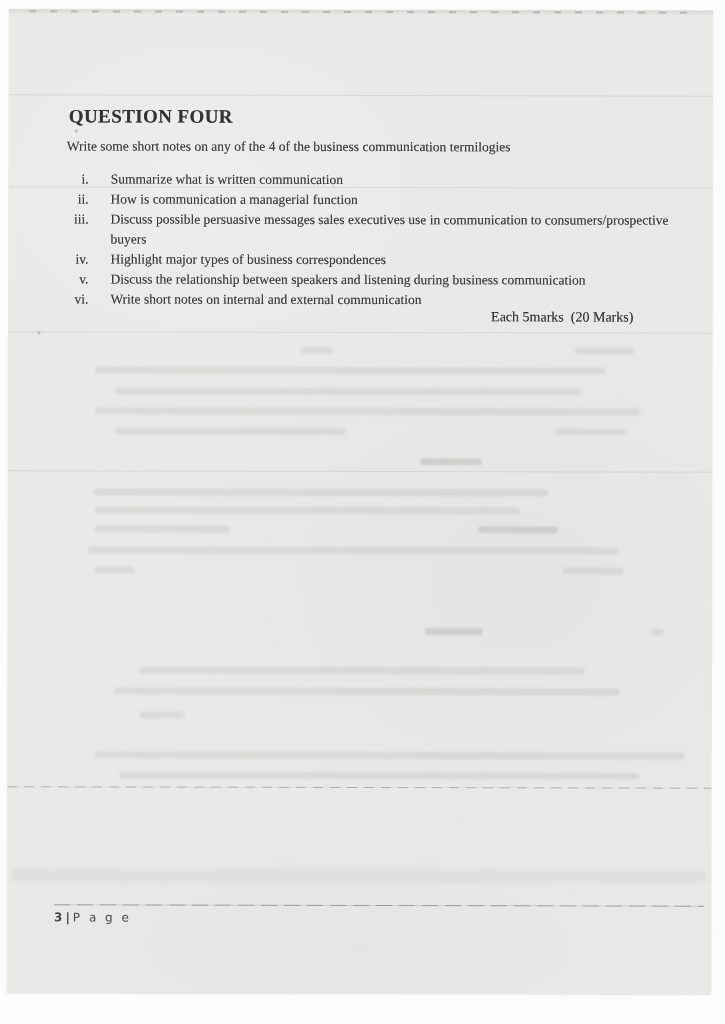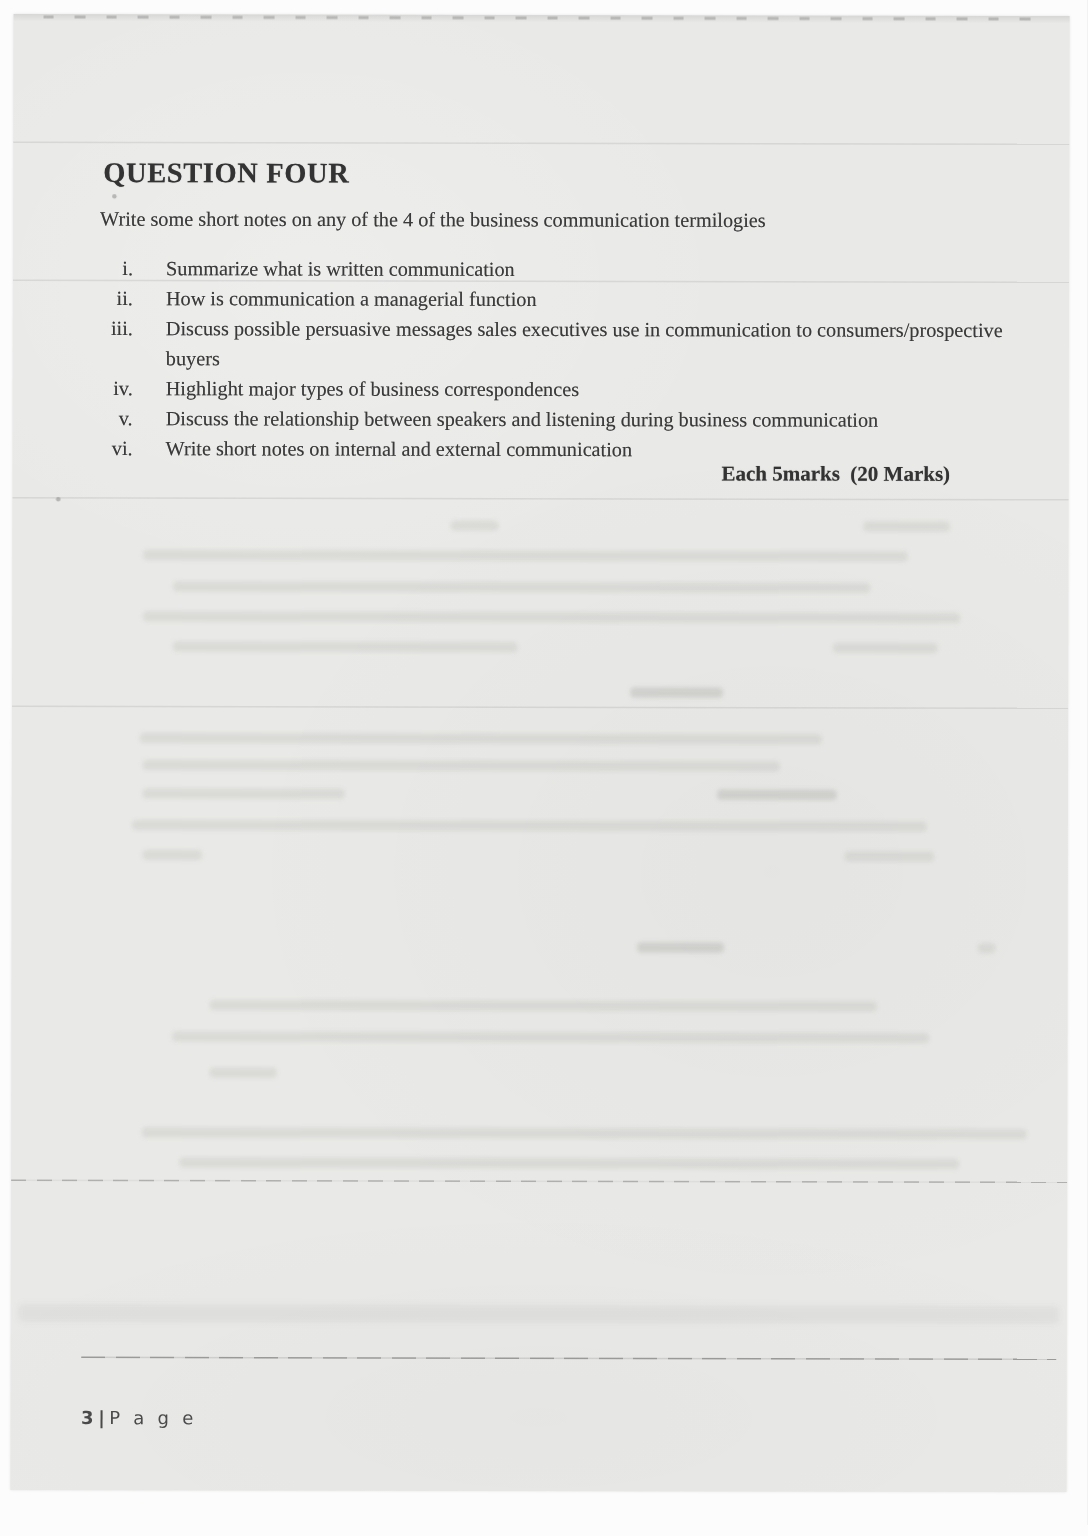--- a/index.html
+++ b/index.html
@@ -61,21 +61,21 @@
   }
   .qrow { display: flex; align-items: flex-start; }
   .qrow .numeral {
     width: 42px; text-align: right; flex: 0 0 42px;
   }
   .qrow .qtext {
     margin-left: 22px; width: 588px;
   }
   .marks-note {
     position: absolute; right: 79px; top: 299px;
-    font-size: 14px; font-weight: bold; color: #333333;
+    font-size: 14px; font-weight: normal; color: #333333;
     white-space: pre;
     text-shadow: 0 0 0.5px rgba(55,55,55,0.55);
     margin-left: 33px;
   }
   .bleed {
     position: absolute; height: 7px; border-radius: 3px;
     background: rgba(125,125,122,0.14);
     filter: blur(1.3px);
   }
   .bleed.dark { background: rgba(115,115,112,0.20); }
@@ -92,21 +92,21 @@
       rgba(90,90,90,0.55) 0 16px, rgba(140,140,140,0.28) 16px 23px);
   }
   .footer-text {
     position: absolute; left: 47px; top: 901px;
     font-family: "DejaVu Sans", sans-serif;
     font-size: 12px; color: #4a4a4a;
     display: flex; align-items: baseline;
   }
   .footer-text .pagenum { font-weight: bold; letter-spacing: 1px; }
   .footer-text .sep { margin: 0 3px 0 2px; font-weight: bold; }
-  .footer-text .pagelabel { letter-spacing: 2.5px; margin-top: 28px; }
+  .footer-text .pagelabel { letter-spacing: 2.5px; }
 </style>
 </head>
 <body>
 
 <div class="paper">
 
   <div class="paper-top-shade"></div>
   <div class="paper-top-dashes"></div>
 
   <div class="scanline" style="top:85px"></div>

